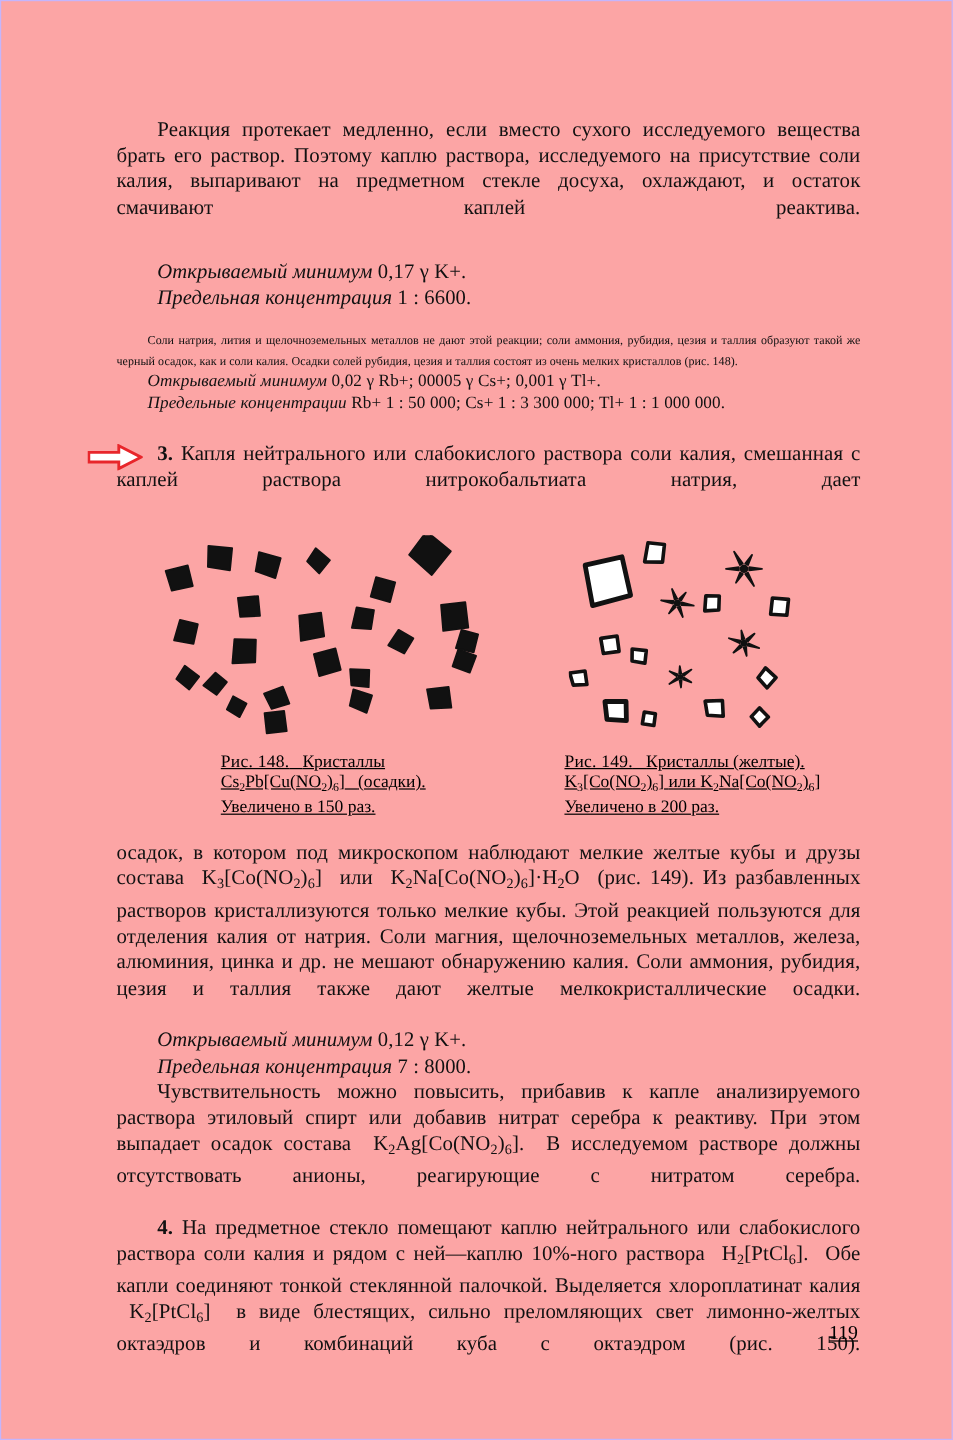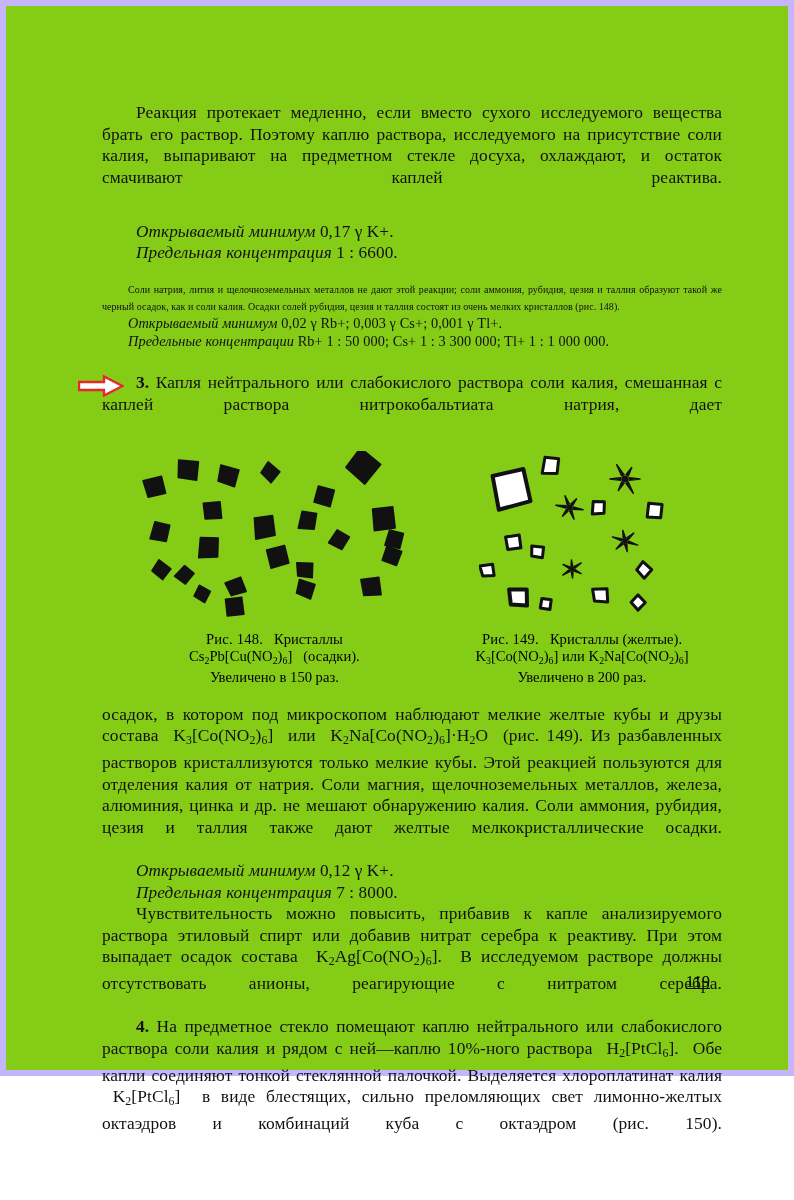--- a/index.html
+++ b/index.html
@@ -12,24 +12,24 @@
     height: 1200px;
     font-family: "Liberation Serif", "DejaVu Serif", serif;
     color: #000000;
     position: relative;
     overflow: hidden;
   }
   .page {
     position: absolute;
     left: 0; top: 0;
     width: 794px;
-    height: 1076px;
-    background: #84cc16;
+    height: 1200px;
+    background: #fca5a5;
     box-sizing: border-box;
-    border: 6px solid #c4b5fd;
+    border: 1px solid #c4b5fd;
   }
   .content {
     position: absolute;
     left: 96px;
     top: 96px;
     width: 620px;
   }
   p {
     margin: 0;
     font-size: 17.4px;
@@ -102,25 +102,25 @@
   }
   .figure {
     display: flex;
     flex-direction: column;
     align-items: center;
   }
   .fig-canvas {
     position: relative;
   }
   .fig-caption {
-    text-align: center;
     font-size: 14.6px;
     line-height: 17.4px;
     margin-top: 8px;
     white-space: nowrap;
+    text-decoration: underline;
   }
   .fig-caption .wide { letter-spacing: 0.2px; }
   sub {
     font-size: 0.68em;
     vertical-align: -0.28em;
   }
 
   .page-number {
     position: absolute;
     right: 78px;
@@ -149,21 +149,21 @@
       <span>Предельная концентрация</span>
       <span class="rm">1 : 6600.</span>
     </p>
 
     <div class="gap-md"></div>
 
     <p class="small-note">Соли натрия, лития и щелочноземельных металлов не дают этой реакции; соли аммония, рубидия, цезия и таллия образуют такой же черный осадок, как и соли калия. Осадки солей рубидия, цезия и таллия состоят из очень мелких кристаллов (рис. 148).</p>
 
     <p class="small-italic">
       <span>Открываемый минимум</span>
-      <span class="rm">0,02 γ Rb+; 0,003 γ Cs+; 0,001 γ Tl+.</span>
+      <span class="rm">0,02 γ Rb+; 00005 γ Cs+; 0,001 γ Tl+.</span>
     </p>
     <p class="small-italic">
       <span>Предельные концентрации</span>
       <span class="rm">Rb+ 1 : 50 000; Cs+ 1 : 3 300 000; Tl+ 1 : 1 000 000.</span>
     </p>
 
     <div class="gap-lg"></div>
 
     <div class="marked-item">
       <svg class="red-arrow" viewBox="0 0 46 22">

